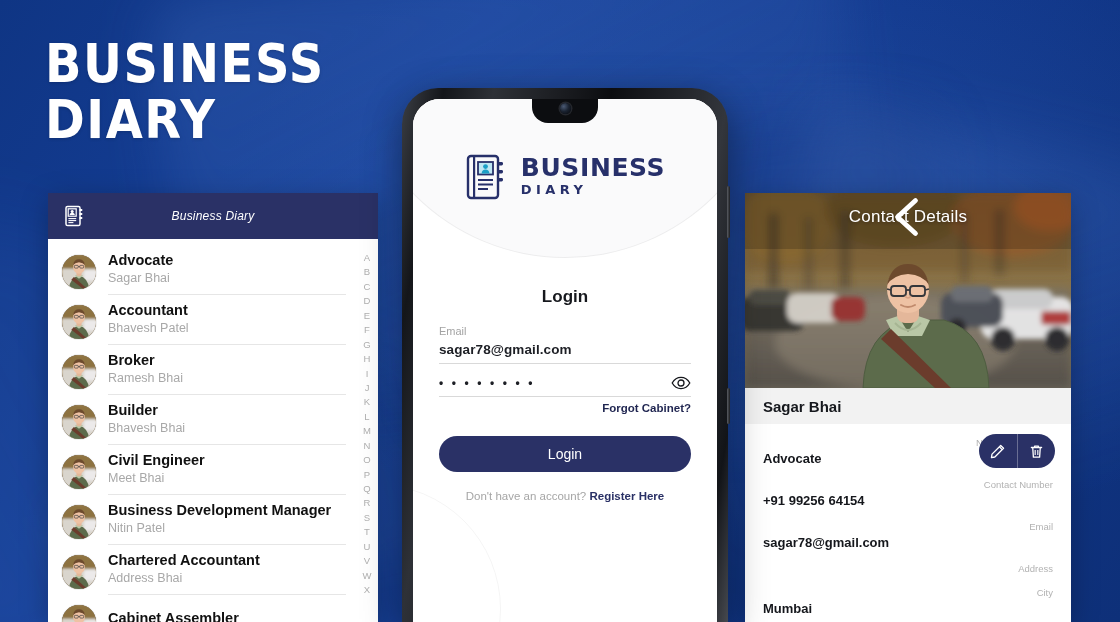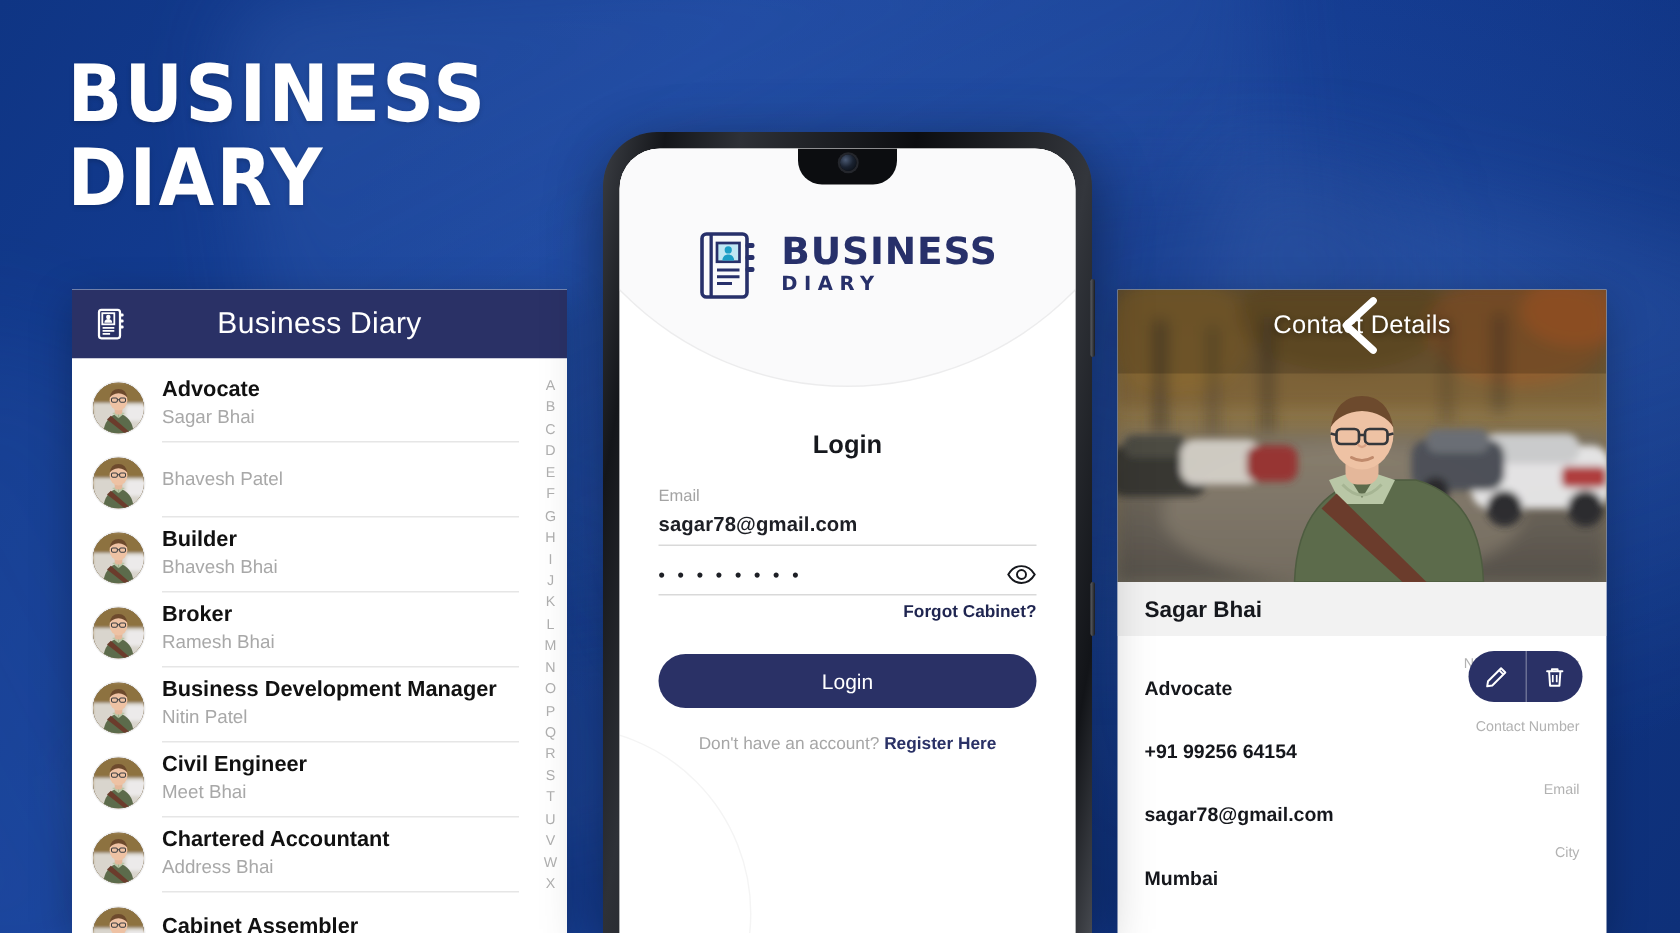--- a/index.html
+++ b/index.html
@@ -83,23 +83,24 @@
   }
   .list-header {
     height:46px; flex:0 0 46px;
     background:#2a3166;
     display:flex; align-items:center;
     padding:0 14px;
   }
   .book-icon { width:24px; height:24px; flex:0 0 24px; }
   .list-header-title {
     flex:1; text-align:center;
-    color:#ffffff; font-size:20px;
+    color:#ffffff; font-size:12px;
     letter-spacing:0.2px;
     margin-right:24px;
+    font-style:italic;
   }
   .list-body {
     flex:1; display:flex; overflow:hidden;
     background:#ffffff;
   }
   .contacts { flex:1; padding:8px 0 0 0; overflow:hidden; }
   .contact-row {
     display:flex; align-items:center;
     padding:0 10px 0 14px;
     height:50px;
@@ -406,20 +407,21 @@
   <path d="M14 26 L30 40 L25 40 L11 29 Z" fill="#6b3c2c"></path>
   <rect x="17" y="18" width="6" height="7" rx="2" fill="#e4b79a"></rect>
   <ellipse cx="20" cy="14" rx="7" ry="8" fill="#eec2a4"></ellipse>
   <path d="M13 12 q1-7 7-7 q6 0 7 7 q-2-3-7-3.5 q-5 .5-7 3.5z" fill="#6d4a2d"></path>
   <rect x="14.5" y="12.2" width="4.6" height="3.2" rx="1" fill="none" stroke="#3a3c40" stroke-width="0.8"></rect>
   <rect x="20.9" y="12.2" width="4.6" height="3.2" rx="1" fill="none" stroke="#3a3c40" stroke-width="0.8"></rect>
   <line x1="19.1" y1="13.5" x2="20.9" y2="13.5" stroke="#3a3c40" stroke-width="0.8"></line>
 </svg>
           </div>
           <div class="contact-text">
+            <div class="contact-title">Accountant</div>
             <div class="contact-sub">Bhavesh Patel</div>
           </div>
         </div>
         <div class="contact-row">
           <div class="avatar">
 <svg viewBox="0 0 40 40" preserveAspectRatio="xMidYMid slice">
   <defs>
                 <filter id="ab">
                   <feGaussianBlur stdDeviation="1.1"></feGaussianBlur>
                 </filter>
@@ -437,22 +439,22 @@
   <path d="M14 26 L30 40 L25 40 L11 29 Z" fill="#6b3c2c"></path>
   <rect x="17" y="18" width="6" height="7" rx="2" fill="#e4b79a"></rect>
   <ellipse cx="20" cy="14" rx="7" ry="8" fill="#eec2a4"></ellipse>
   <path d="M13 12 q1-7 7-7 q6 0 7 7 q-2-3-7-3.5 q-5 .5-7 3.5z" fill="#6d4a2d"></path>
   <rect x="14.5" y="12.2" width="4.6" height="3.2" rx="1" fill="none" stroke="#3a3c40" stroke-width="0.8"></rect>
   <rect x="20.9" y="12.2" width="4.6" height="3.2" rx="1" fill="none" stroke="#3a3c40" stroke-width="0.8"></rect>
   <line x1="19.1" y1="13.5" x2="20.9" y2="13.5" stroke="#3a3c40" stroke-width="0.8"></line>
 </svg>
           </div>
           <div class="contact-text">
-            <div class="contact-title">Builder</div>
-            <div class="contact-sub">Bhavesh Bhai</div>
+            <div class="contact-title">Broker</div>
+            <div class="contact-sub">Ramesh Bhai</div>
           </div>
         </div>
         <div class="contact-row">
           <div class="avatar">
 <svg viewBox="0 0 40 40" preserveAspectRatio="xMidYMid slice">
   <defs>
                 <filter id="ab">
                   <feGaussianBlur stdDeviation="1.1"></feGaussianBlur>
                 </filter>
               </defs>
@@ -469,22 +471,22 @@
   <path d="M14 26 L30 40 L25 40 L11 29 Z" fill="#6b3c2c"></path>
   <rect x="17" y="18" width="6" height="7" rx="2" fill="#e4b79a"></rect>
   <ellipse cx="20" cy="14" rx="7" ry="8" fill="#eec2a4"></ellipse>
   <path d="M13 12 q1-7 7-7 q6 0 7 7 q-2-3-7-3.5 q-5 .5-7 3.5z" fill="#6d4a2d"></path>
   <rect x="14.5" y="12.2" width="4.6" height="3.2" rx="1" fill="none" stroke="#3a3c40" stroke-width="0.8"></rect>
   <rect x="20.9" y="12.2" width="4.6" height="3.2" rx="1" fill="none" stroke="#3a3c40" stroke-width="0.8"></rect>
   <line x1="19.1" y1="13.5" x2="20.9" y2="13.5" stroke="#3a3c40" stroke-width="0.8"></line>
 </svg>
           </div>
           <div class="contact-text">
-            <div class="contact-title">Broker</div>
-            <div class="contact-sub">Ramesh Bhai</div>
+            <div class="contact-title">Builder</div>
+            <div class="contact-sub">Bhavesh Bhai</div>
           </div>
         </div>
         <div class="contact-row">
           <div class="avatar">
 <svg viewBox="0 0 40 40" preserveAspectRatio="xMidYMid slice">
   <defs>
                 <filter id="ab">
                   <feGaussianBlur stdDeviation="1.1"></feGaussianBlur>
                 </filter>
               </defs>
@@ -501,22 +503,22 @@
   <path d="M14 26 L30 40 L25 40 L11 29 Z" fill="#6b3c2c"></path>
   <rect x="17" y="18" width="6" height="7" rx="2" fill="#e4b79a"></rect>
   <ellipse cx="20" cy="14" rx="7" ry="8" fill="#eec2a4"></ellipse>
   <path d="M13 12 q1-7 7-7 q6 0 7 7 q-2-3-7-3.5 q-5 .5-7 3.5z" fill="#6d4a2d"></path>
   <rect x="14.5" y="12.2" width="4.6" height="3.2" rx="1" fill="none" stroke="#3a3c40" stroke-width="0.8"></rect>
   <rect x="20.9" y="12.2" width="4.6" height="3.2" rx="1" fill="none" stroke="#3a3c40" stroke-width="0.8"></rect>
   <line x1="19.1" y1="13.5" x2="20.9" y2="13.5" stroke="#3a3c40" stroke-width="0.8"></line>
 </svg>
           </div>
           <div class="contact-text">
-            <div class="contact-title">Business Development Manager</div>
-            <div class="contact-sub">Nitin Patel</div>
+            <div class="contact-title">Civil Engineer</div>
+            <div class="contact-sub">Meet Bhai</div>
           </div>
         </div>
         <div class="contact-row">
           <div class="avatar">
 <svg viewBox="0 0 40 40" preserveAspectRatio="xMidYMid slice">
   <defs>
                 <filter id="ab">
                   <feGaussianBlur stdDeviation="1.1"></feGaussianBlur>
                 </filter>
               </defs>
@@ -533,22 +535,22 @@
   <path d="M14 26 L30 40 L25 40 L11 29 Z" fill="#6b3c2c"></path>
   <rect x="17" y="18" width="6" height="7" rx="2" fill="#e4b79a"></rect>
   <ellipse cx="20" cy="14" rx="7" ry="8" fill="#eec2a4"></ellipse>
   <path d="M13 12 q1-7 7-7 q6 0 7 7 q-2-3-7-3.5 q-5 .5-7 3.5z" fill="#6d4a2d"></path>
   <rect x="14.5" y="12.2" width="4.6" height="3.2" rx="1" fill="none" stroke="#3a3c40" stroke-width="0.8"></rect>
   <rect x="20.9" y="12.2" width="4.6" height="3.2" rx="1" fill="none" stroke="#3a3c40" stroke-width="0.8"></rect>
   <line x1="19.1" y1="13.5" x2="20.9" y2="13.5" stroke="#3a3c40" stroke-width="0.8"></line>
 </svg>
           </div>
           <div class="contact-text">
-            <div class="contact-title">Civil Engineer</div>
-            <div class="contact-sub">Meet Bhai</div>
+            <div class="contact-title">Business Development Manager</div>
+            <div class="contact-sub">Nitin Patel</div>
           </div>
         </div>
         <div class="contact-row">
           <div class="avatar">
 <svg viewBox="0 0 40 40" preserveAspectRatio="xMidYMid slice">
   <defs>
                 <filter id="ab">
                   <feGaussianBlur stdDeviation="1.1"></feGaussianBlur>
                 </filter>
               </defs>
@@ -823,19 +825,20 @@
       </div>
       <div class="dfield">
         <div class="dlabel">Contact Number</div>
         <div class="dvalue">+91 99256 64154</div>
       </div>
       <div class="dfield">
         <div class="dlabel">Email</div>
         <div class="dvalue">sagar78@gmail.com</div>
       </div>
       <div class="dfield">
+        <div class="dlabel">Address</div>
       </div>
       <div class="dfield">
         <div class="dlabel">City</div>
         <div class="dvalue">Mumbai</div>
       </div>
     </div>
 </div>
 
 </body></html>

